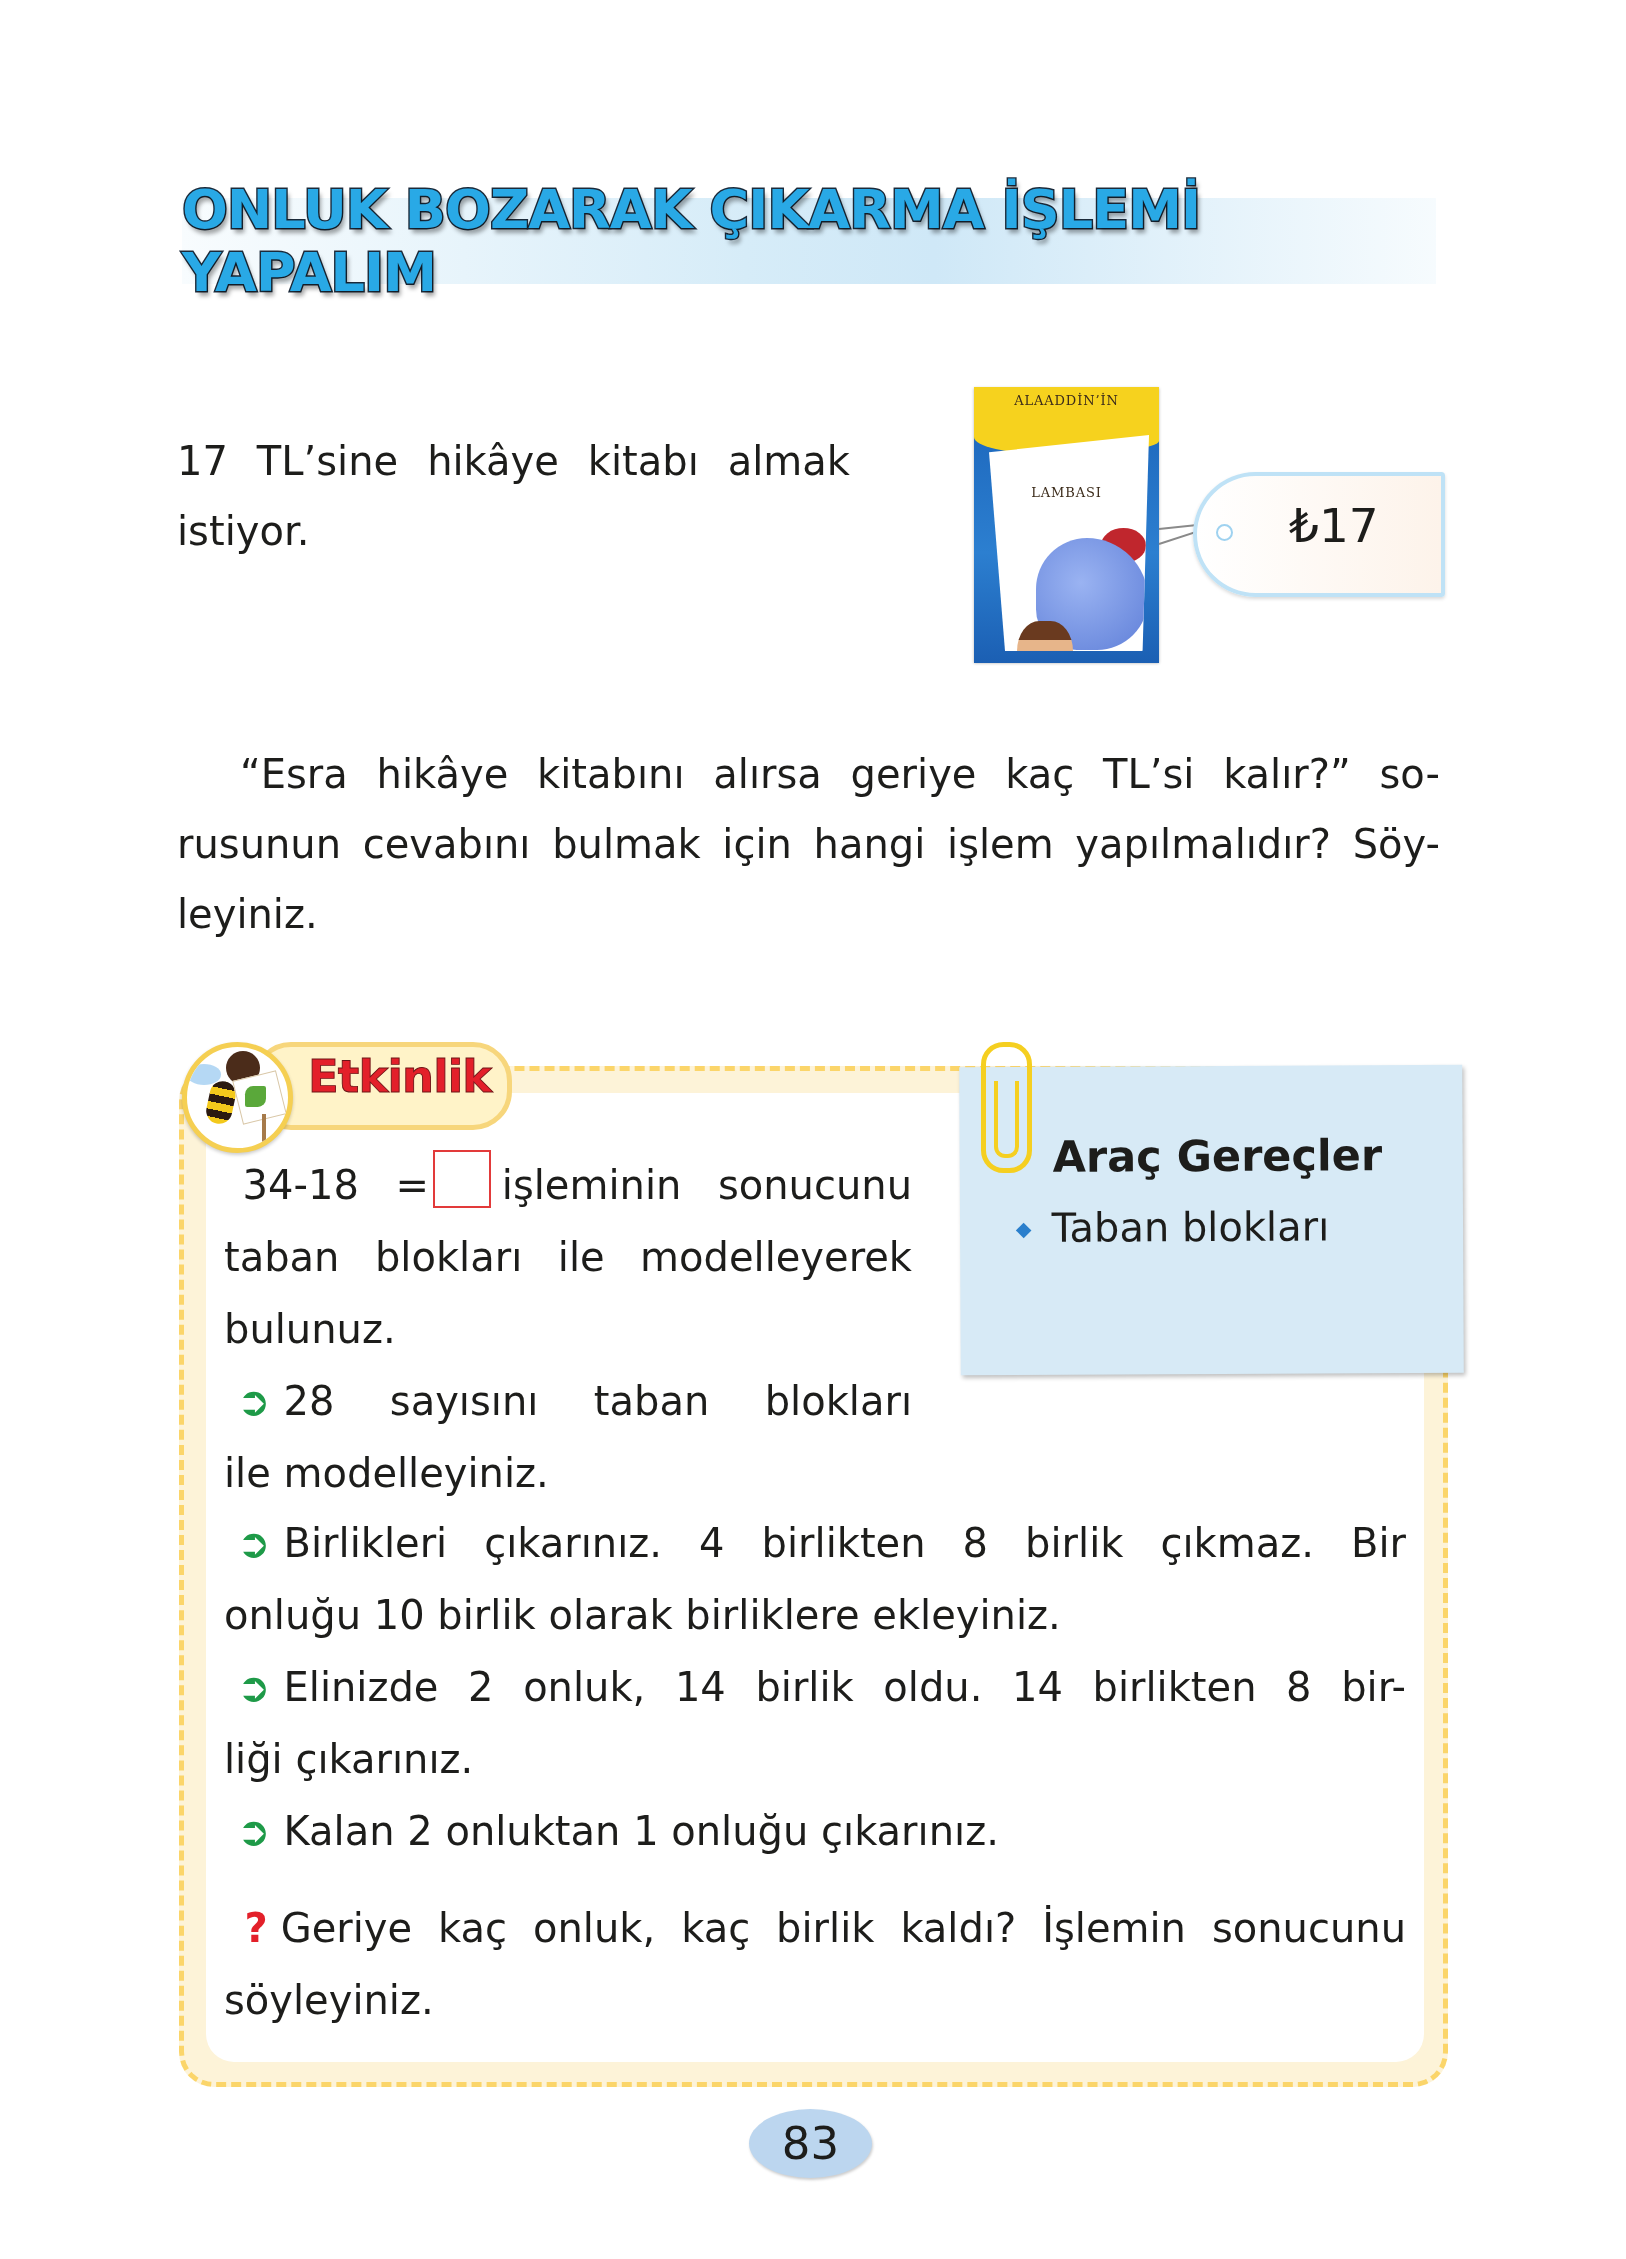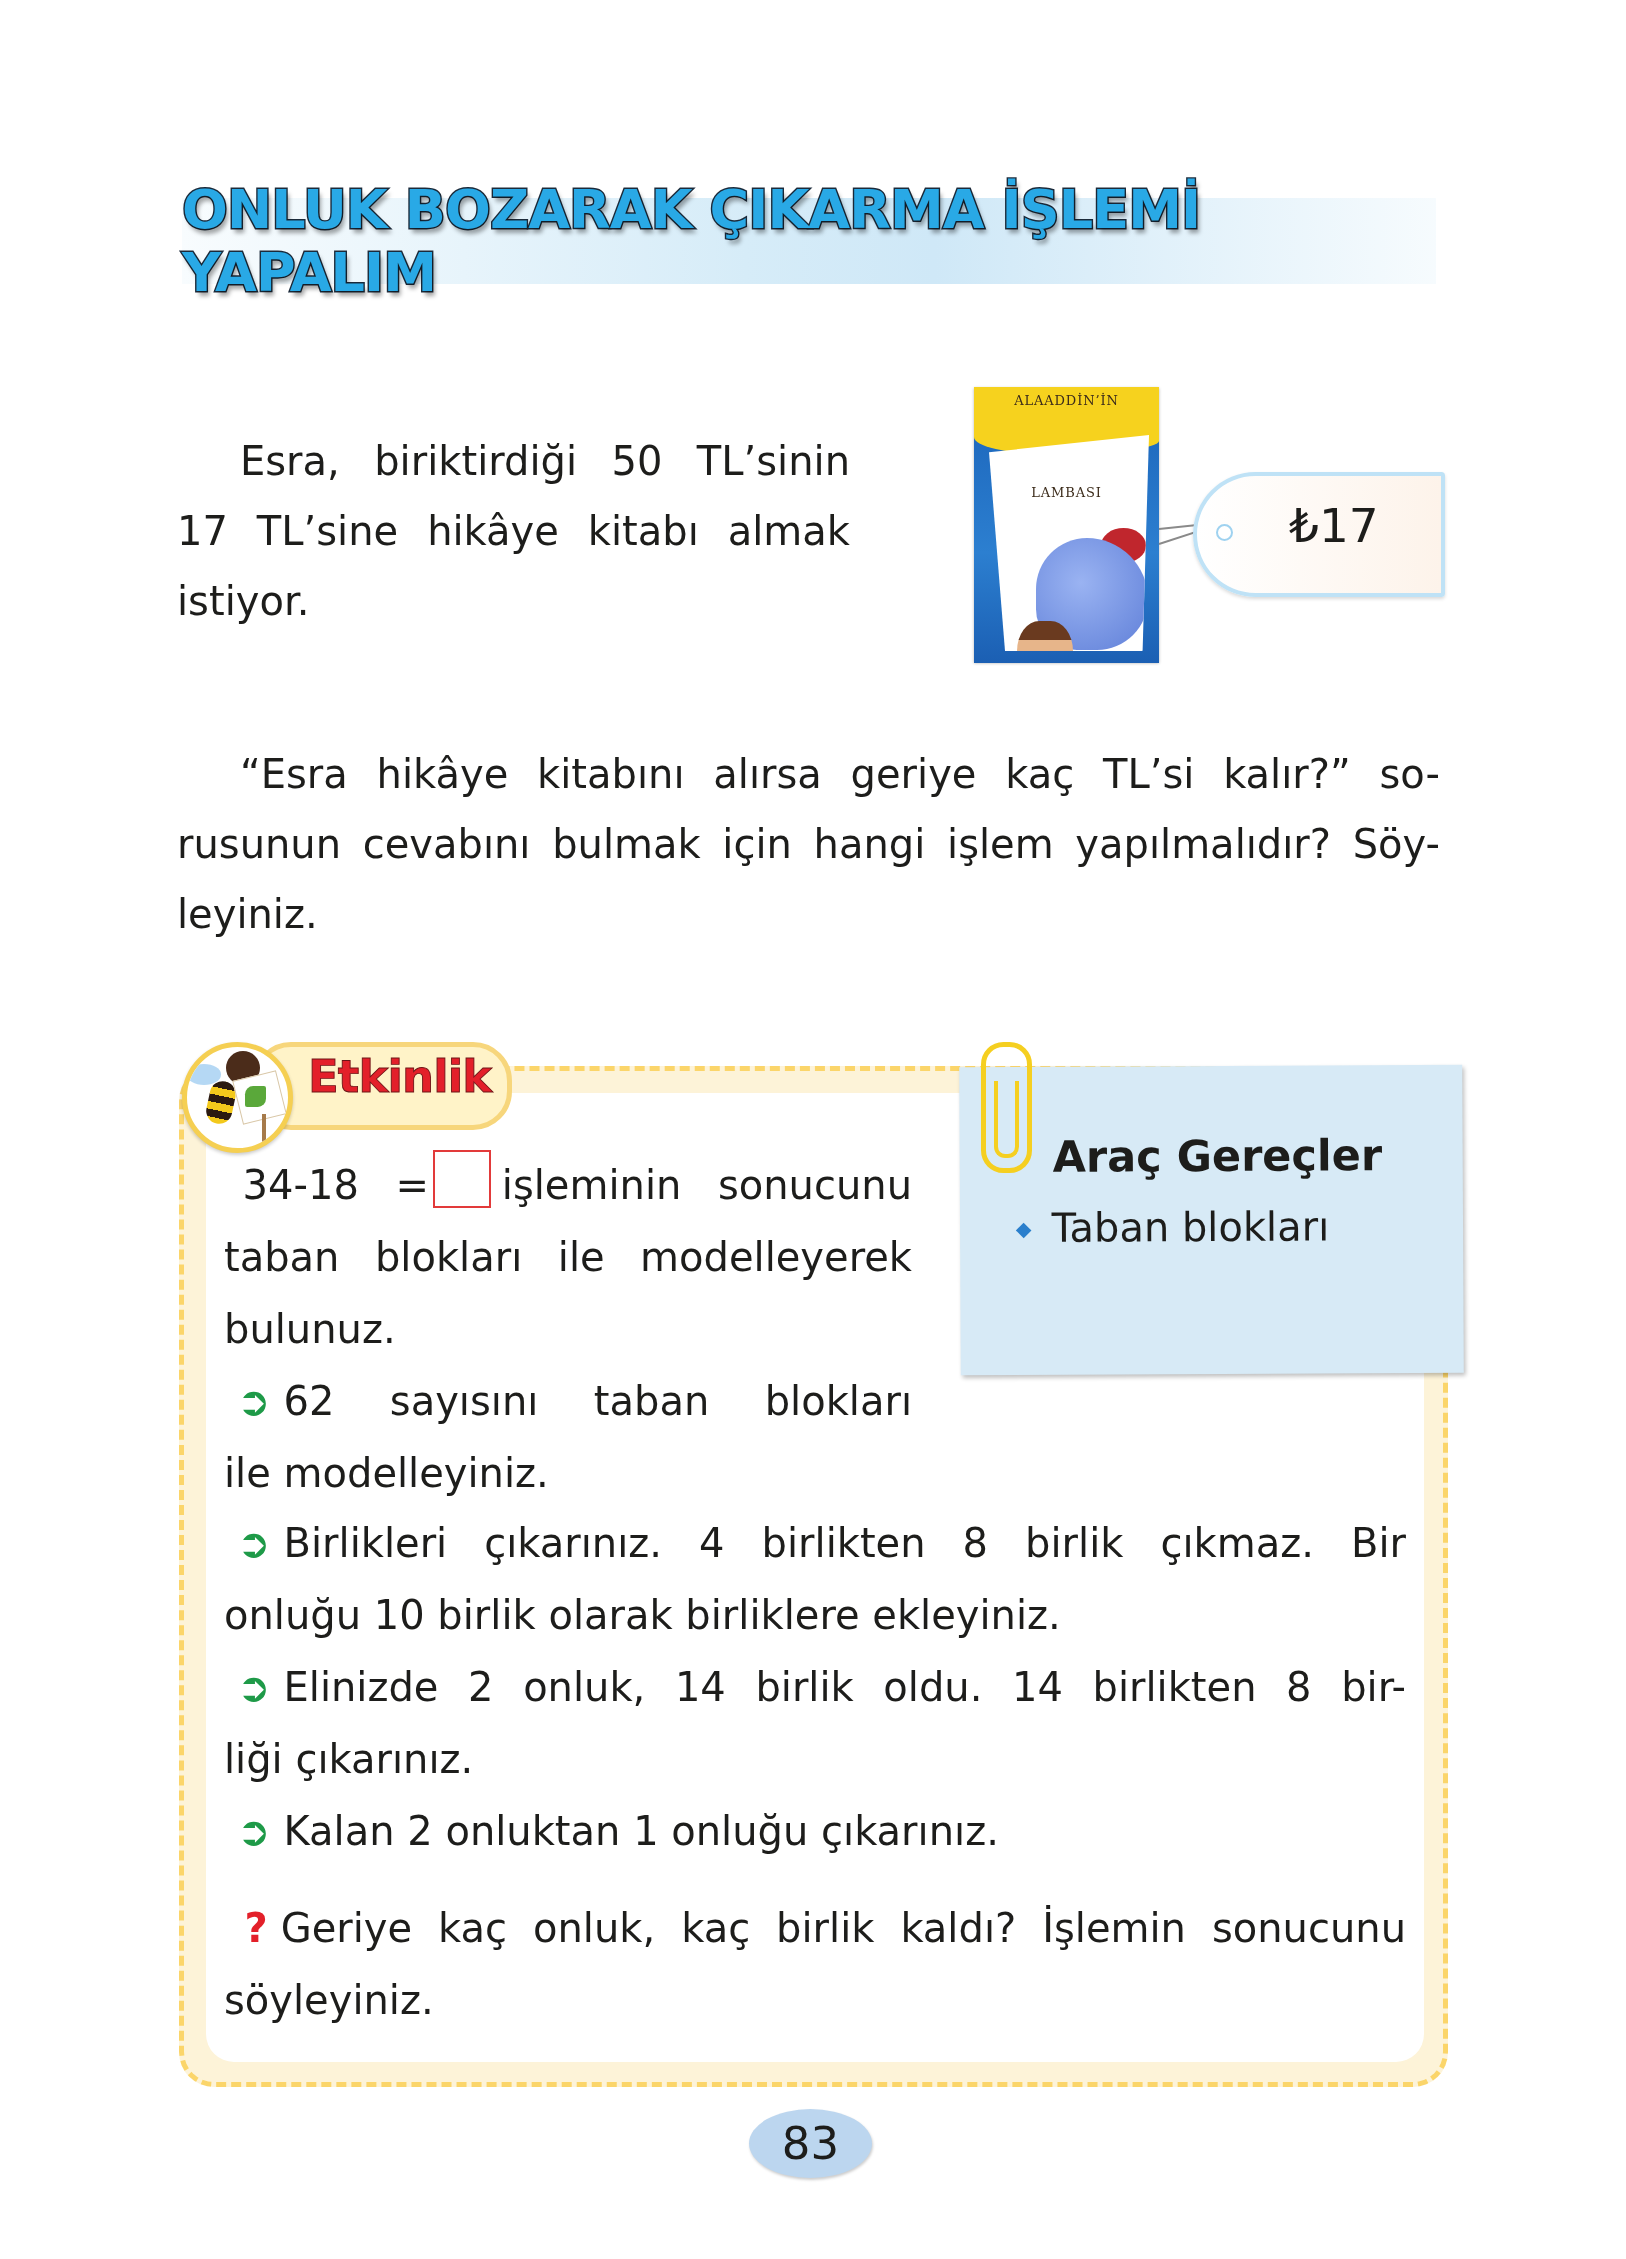--- a/index.html
+++ b/index.html
@@ -84,21 +84,20 @@
     font-size:45px; font-family:"DejaVu Sans", sans-serif; }
 </style>
 </head>
 <body>
 
 <div class="title-banner">
   <span class="title-text">ONLUK BOZARAK ÇIKARMA İŞLEMİ YAPALIM</span>
 </div>
 
 <div class="para" style="left:177px; top:426px; width:673px;">
-  <div style="text-align:justify; text-align-last:justify;"><span class="indent"></span><span>Esra, biriktirdiği 50 TL’sinin</span></div>
   <div style="text-align:justify; text-align-last:justify;"><span>17 TL’sine hikâye kitabı almak</span></div>
   <div><span>istiyor.</span></div>
 </div>
 
 <div class="book">
   <div class="book-top"></div>
   <div class="book-title-line" style="top:5.6px;">ALAADDİN’İN</div>
   <div class="book-title-line" style="top:28px;margin-top:45px;">SİHİRLİ</div>
   <div class="book-inner">
     <div class="genie-sash"></div>
@@ -136,21 +135,21 @@
   <div class="easel-leg"></div>
 </div>
 
 <div class="box-text" style="left:224px; top:1149px; width:688px;">
   <div style="text-align:justify; text-align-last:justify; padding-left:18.6px;">
     <span>34-18 =</span><span class="answer-box"></span><span>işleminin sonucunu</span>
   </div>
   <div style="text-align:justify; text-align-last:justify;"><span>taban blokları ile modelleyerek</span></div>
   <div><span>bulunuz.</span></div>
   <div style="text-align:justify; text-align-last:justify; padding-left:13px;">
-    <span class="arrow">➲</span><span>62 sayısını taban blokları</span>
+    <span class="arrow">➲</span><span>28 sayısını taban blokları</span>
   </div>
   <div><span>ile modelleyiniz.</span></div>
 </div>
 
 <div class="box-text" style="left:224px; top:1507px; width:1182px;">
   <div style="text-align:justify; text-align-last:justify; padding-left:13px;">
     <span class="arrow">➲</span><span>Birlikleri çıkarınız. 4 birlikten 8 birlik çıkmaz. Bir</span>
   </div>
   <div><span>onluğu 10 birlik olarak birliklere ekleyiniz.</span></div>
   <div style="text-align:justify; text-align-last:justify; padding-left:13px;">

